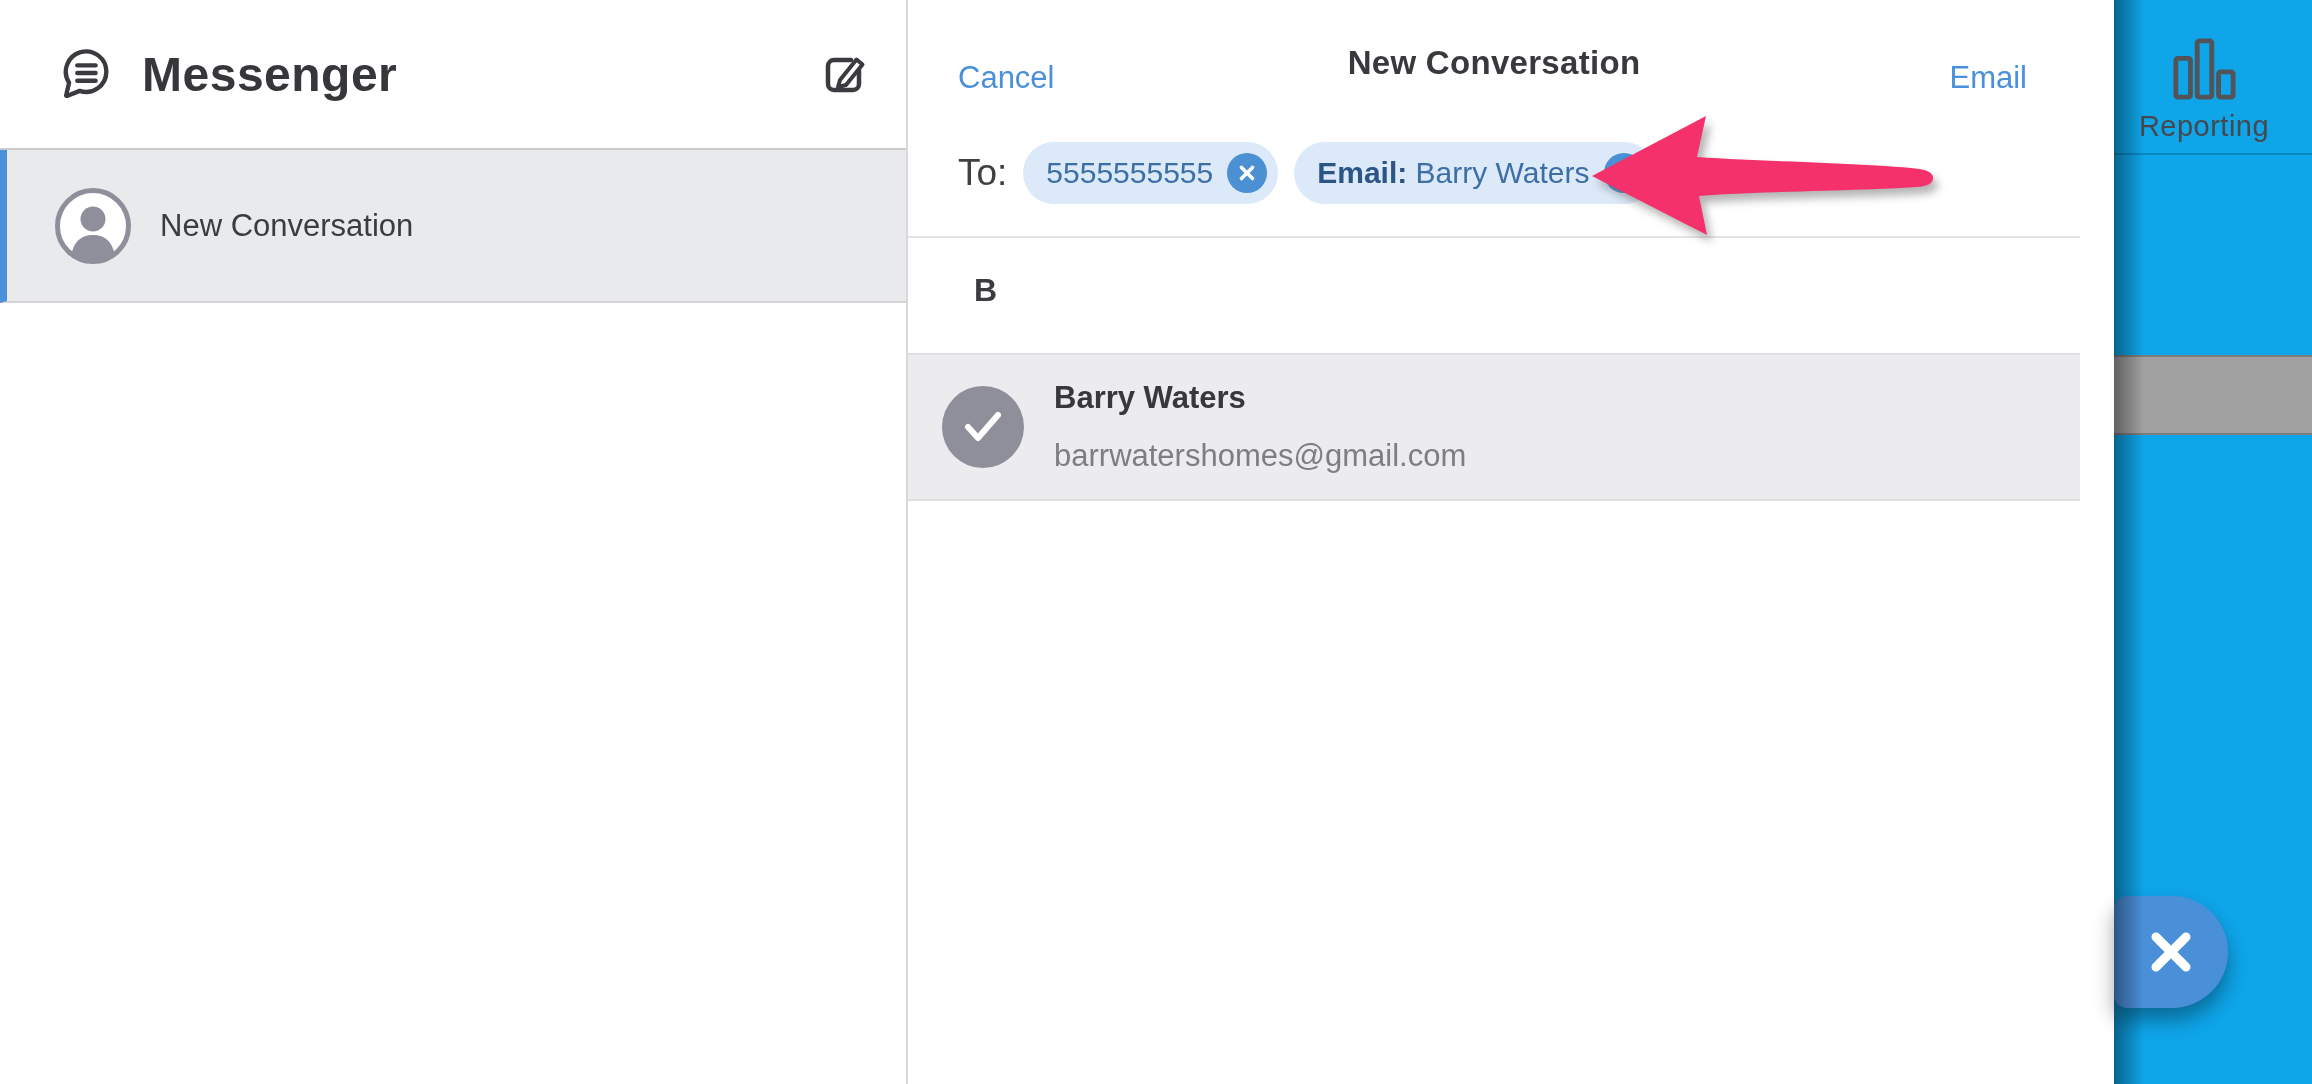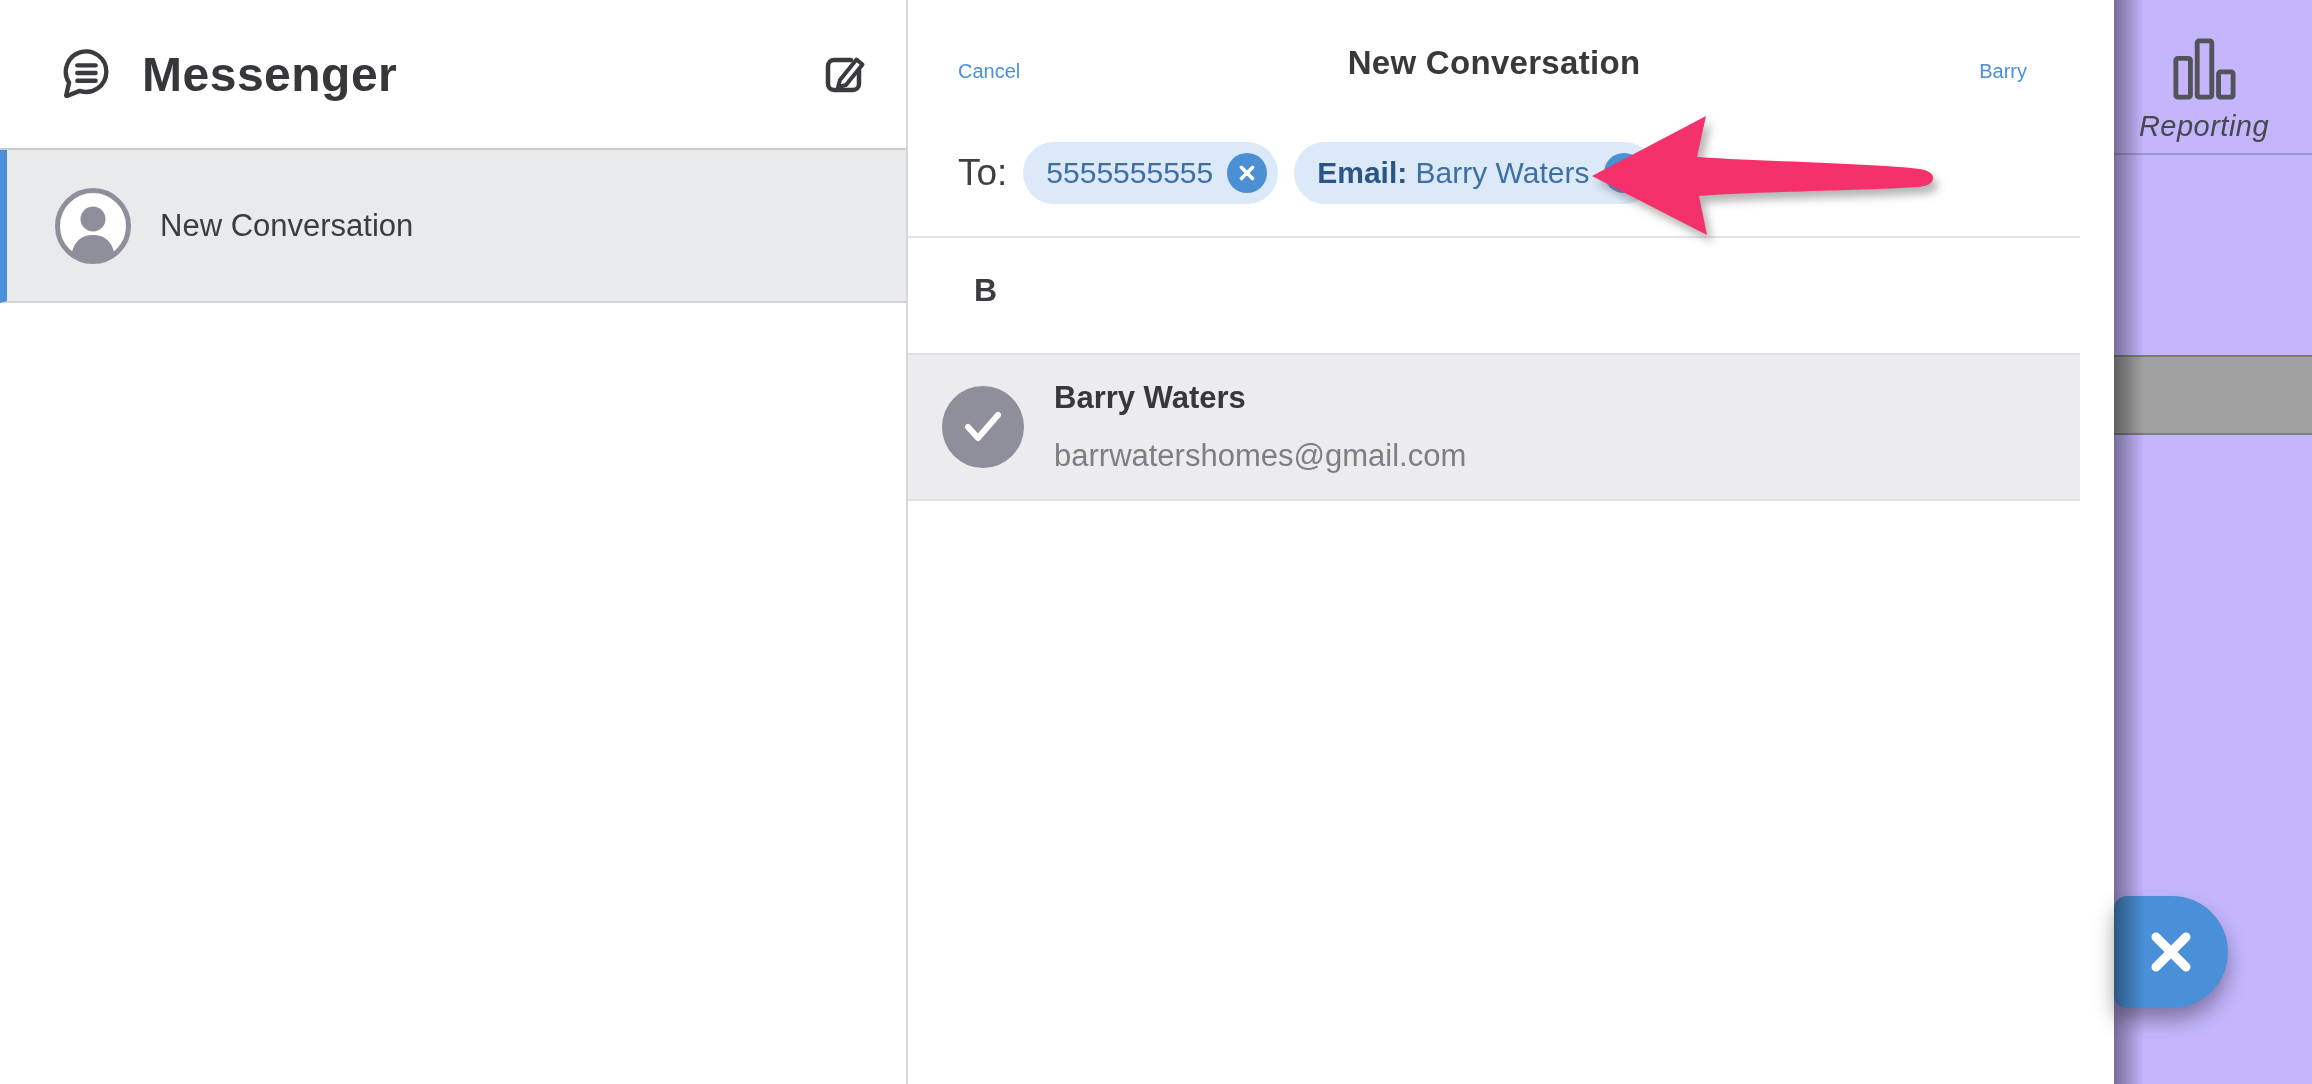--- a/index.html
+++ b/index.html
@@ -2,21 +2,21 @@
 <html><head>
 <meta charset="utf-8">
 <style>
   * { margin:0; padding:0; box-sizing:border-box; }
   html,body { width:2312px; height:1084px; overflow:hidden; background:#fff;
     font-family:"Liberation Sans", sans-serif; }
   #stage { position:relative; width:2312px; height:1084px; overflow:hidden; }
 
   
   .backdrop { position:absolute; right:0; top:0; width:198px; height:1084px;
-    background:#c4b5fd; z-index:1;font-style:italic; }
+    background:#0ea5e9; z-index:1; }
   .backdrop .nav-report { position:absolute; left:10px; top:36px; width:160px;
     text-align:center; cursor:pointer; }
   .backdrop .nav-report svg { display:block; margin:0 auto; }
   .backdrop .nav-label { margin-top:8px; font-size:29px; color:#47474d; letter-spacing:.5px; }
   .bd-line { position:absolute; left:0; right:0; height:2px; background:rgba(0,0,0,.18); }
   .bd-band { position:absolute; left:0; right:0; top:355px; height:80px; background:#a1a1a1;
     border-top:2px solid rgba(0,0,0,.22); border-bottom:2px solid rgba(0,0,0,.22); }
   .fab { position:absolute; left:0; top:896px; width:114px; height:112px;
     background:#4a90d9; border-radius:14px 60px 60px 14px;
     display:flex; align-items:center; justify-content:center;
@@ -34,21 +34,21 @@
     border-bottom:2px solid #cbcbce; }
   .sb-title { font-size:48px; font-weight:bold; color:#36373b; margin-left:30px;
     letter-spacing:.5px; flex:1; }
   .sb-item { height:153px; background:#e9eaeb; border-left:7px solid #4a90d9;
     border-bottom:2px solid #d4d4d7; display:flex; align-items:center;
     padding-left:47px; cursor:pointer; }
   .sb-item-label { font-size:31px; color:#3b3c40; margin-left:28px; }
 
   
   .main { flex:1; position:relative; background:#fff; }
-  .btn-link { position:absolute; top:60px; font-size:20px; color:#4a90d9; cursor:pointer; }
+  .btn-link { position:absolute; top:60px; font-size:31px; color:#4a90d9; cursor:pointer; }
   .btn-cancel { left:50px; }
   .btn-next { right:53px; }
   .main-title { position:absolute; top:44px; left:0; right:0; text-align:center;
     font-size:33px; font-weight:bold; color:#38393d; letter-spacing:.3px; }
   .to-row { position:absolute; top:142px; left:50px; height:62px;
     display:flex; align-items:center; }
   .to-label { font-size:37px; font-weight:400; color:#404040; margin-right:16px; }
   .chip { display:flex; align-items:center; height:62px; border-radius:31px;
     background:#dbe9f8; padding:0 11px 0 23px; margin-right:16px; font-size:30px;text-align:center; }
   .chip .prefix { font-weight:bold; color:#2b5585; white-space:pre; }
@@ -132,21 +132,21 @@
             <path d="M 39 48 C 25 48 17.5 57 16.5 75 L 61.5 75 C 60.5 57 53 48 39 48 Z" fill="#8f8f9c"></path>
           </g>
         </svg>
         <div class="sb-item-label">New Conversation</div>
       </div>
     </div>
 
     <div class="main">
       <div class="btn-link btn-cancel">Cancel</div>
       <div class="main-title">New Conversation</div>
-      <div class="btn-link btn-next">Barry</div>
+      <div class="btn-link btn-next">Email</div>
 
       <div class="to-row">
         <span class="to-label">To:</span>
 
         <span class="chip">
           <span class="prefix"></span>
             <span class="chip-text">5555555555</span>
           <span class="chip-close">
             <svg width="18" height="18" viewBox="0 0 18 18">
               <g stroke="#ffffff" stroke-width="3.6" stroke-linecap="round">

